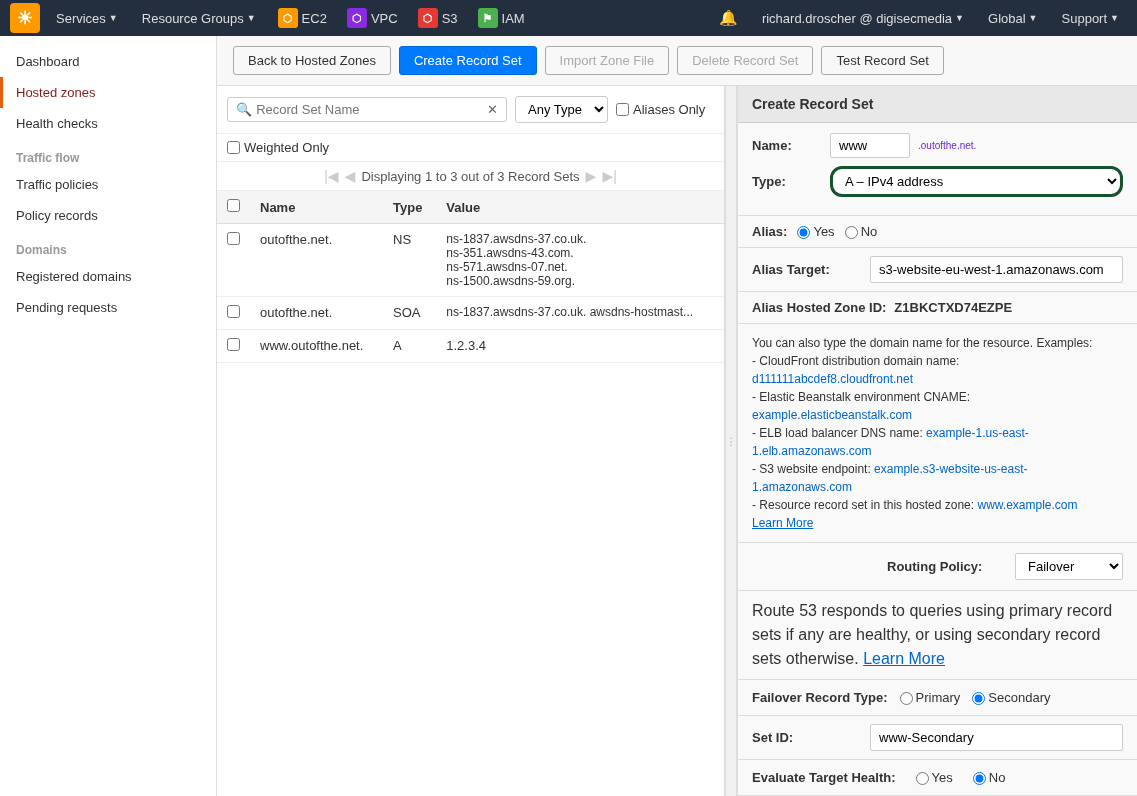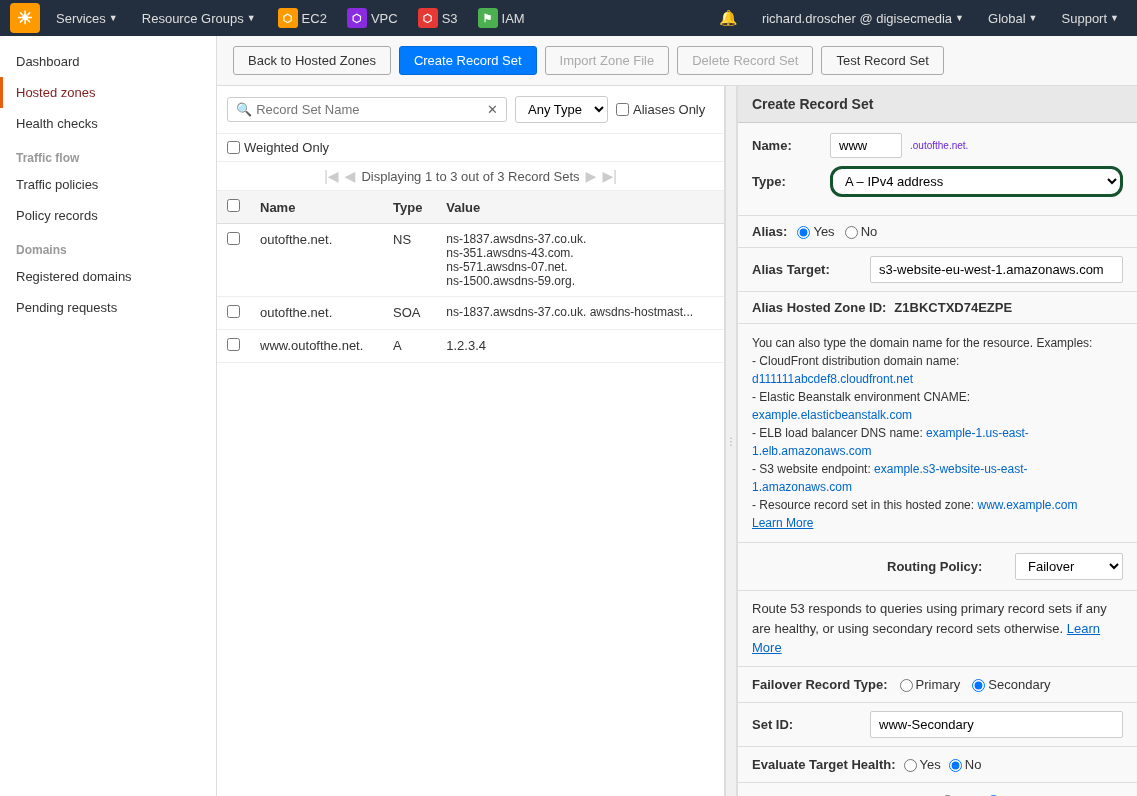--- a/index.html
+++ b/index.html
@@ -320,21 +320,21 @@
     .routing-select {
       border: 1px solid #ccc;
       padding: 4px 8px;
       font-size: 13px;
       border-radius: 2px;
       background: white;
       cursor: pointer;
     }
     .routing-desc {
       padding: 8px 14px;
-      font-size: 13px;
+      font-size: 16px;
       color: #333;
       border-bottom: 1px solid #ddd;
       line-height: 1.5;
     }
     .failover-row {
       display: flex;
       align-items: center;
       padding: 10px 14px;
       border-bottom: 1px solid #ddd;
       gap: 12px;
@@ -345,21 +345,21 @@
       align-items: center;
       padding: 8px 14px;
       border-bottom: 1px solid #ddd;
       gap: 8px;
     }
     .evaluate-row {
       display: flex;
       align-items: center;
       padding: 10px 14px;
       border-bottom: 1px solid #ddd;
-      gap: 8px;
+      gap: 20px;
     }
     .associate-row {
       display: flex;
       align-items: center;
       padding: 10px 14px;
       border-bottom: 1px solid #ddd;
       gap: 8px;
     }
     .bottom-bar {
       padding: 12px 14px;
@@ -539,21 +539,21 @@
       </div>
 
       <div class="resizer">⋮</div>
 
       <div class="right-panel">
         <div class="right-panel-title">Create Record Set</div>
 
         <div class="form-section">
           <div class="form-row">
             <span class="form-label">Name:</span>
-            <input class="form-input" type="text" value="www" style="width: 72px;">
+            <input class="form-input" type="text" value="www" style="width: 80px;">
             <span class="name-suffix">.outofthe.net.</span>
           </div>
           <div class="form-row">
             <span class="form-label">Type:</span>
             <select class="form-select">
               <option>A – IPv4 address</option>
               <option>AAAA – IPv6 address</option>
               <option>CNAME</option>
               <option>MX</option>
               <option>NS</option>

